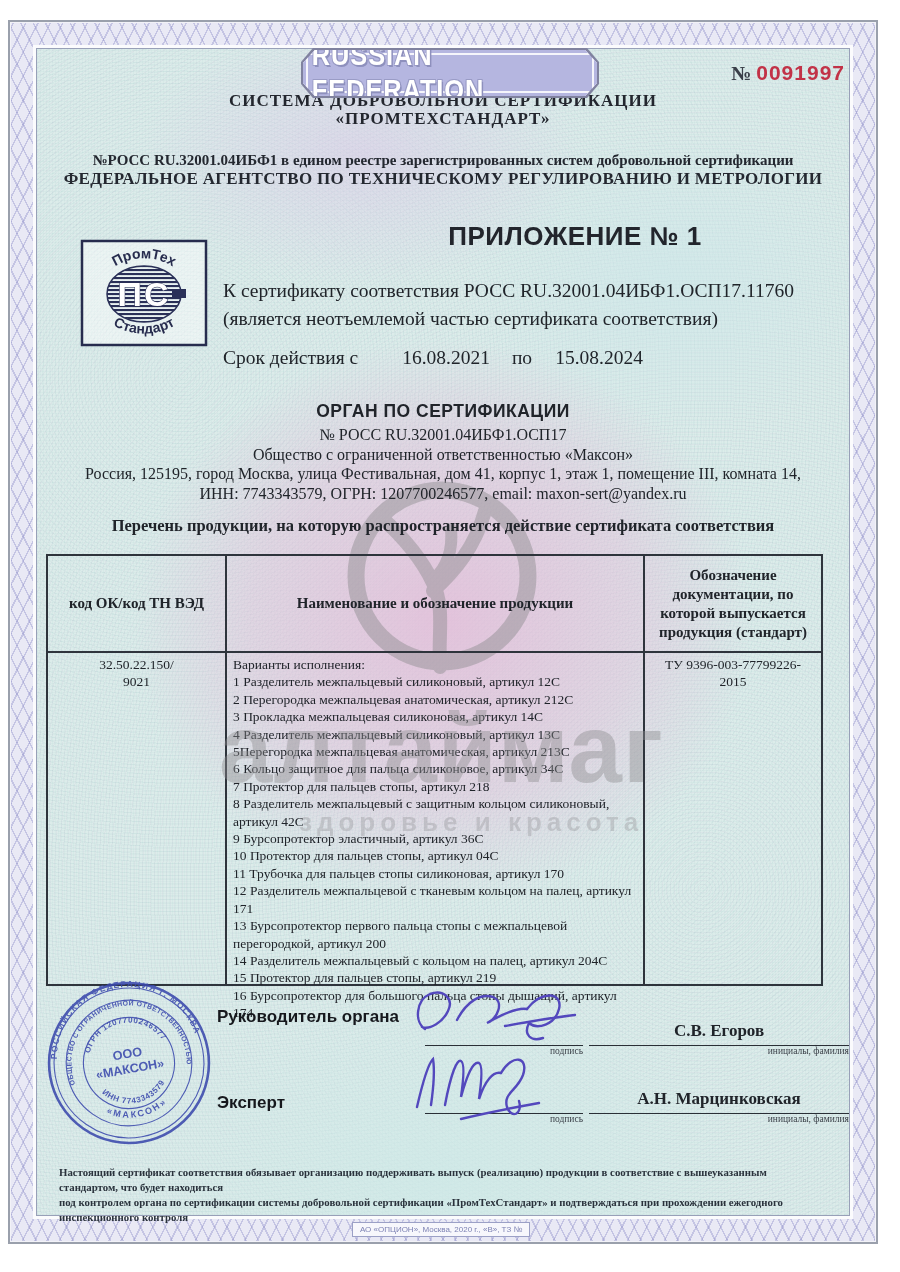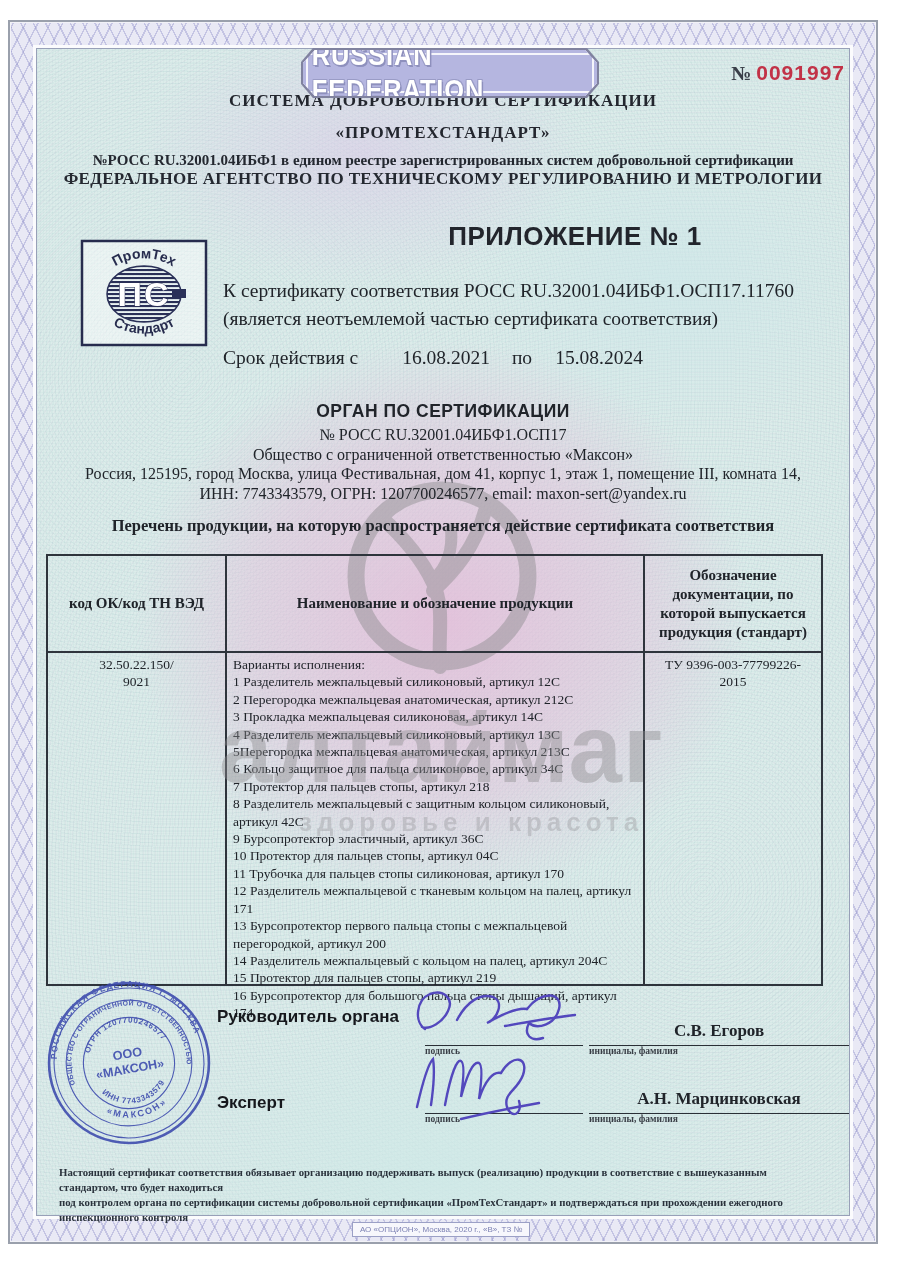--- a/index.html
+++ b/index.html
@@ -76,21 +76,21 @@
     display:grid; grid-template-columns:179px 418px 176px; grid-template-rows:97px 333px; }
   .ptable > div { border-right:2px solid #2e343c; border-bottom:2px solid #2e343c; }
   .ptable > div:nth-child(3n) { border-right:none; }
   .ptable > div:nth-child(n+4) { border-bottom:none; }
   .th { font-weight:bold; font-size:15px; line-height:19px; display:flex; align-items:center; justify-content:center; text-align:center; padding:2px 6px; }
   .td { font-size:13.5px; line-height:17.4px; padding:3px 4px 0 6px; }
   .td.center { text-align:center; padding-left:2px; padding-right:2px; }
 
   
   .sig-label { position:absolute; font-family:"Liberation Sans", sans-serif; font-weight:bold; font-size:17px; color:#16181d; }
-  .sig-line { position:absolute; border-top:1.5px solid #2a2f36; text-align:left;font-weight:bold; }
+  .sig-line { position:absolute; border-top:1.5px solid #2a2f36; text-align:right; }
   .sig-line .cap { font-size:9.5px; color:#3a3f47; }
   .sig-name { position:absolute; text-align:center; font-size:17px;font-weight:bold; }
   .sig-svg { position:absolute; z-index:4; }
 
   
   .stamp { position:absolute; left:6px; top:928px; z-index:3; opacity:.88; transform:rotate(-10deg); }
 
   
   .wm-brand { left:182px; top:645px; font-family:"Liberation Sans", sans-serif; font-weight:bold;
     font-size:96px; color:#8d8d8f; opacity:.42; letter-spacing:1px; z-index:3; }
@@ -124,21 +124,21 @@
         </svg>
         <div class="wm wm-brand">алтаймаг</div>
         <div class="wm wm-brand-sub">здоровье и красота</div>
 
         <div class="content cert-number">
           <span class="nsign">№</span>
           <span class="nval">0091997</span>
         </div>
 
         <div class="content t-center sys-title" style="top:42px;">СИСТЕМА ДОБРОВОЛЬНОЙ СЕРТИФИКАЦИИ</div>
-        <div class="content t-center sys-title" style="top:74px;">«ПРОМТЕХСТАНДАРТ»</div>
+        <div class="content t-center sys-title" style="top:60px;">«ПРОМТЕХСТАНДАРТ»</div>
         <div class="content t-center registry-note" style="top:103px;">№РОСС RU.32001.04ИБФ1 в едином реестре зарегистрированных систем добровольной сертификации</div>
         <div class="content t-center agency" style="top:120px;">ФЕДЕРАЛЬНОЕ АГЕНТСТВО ПО ТЕХНИЧЕСКОМУ РЕГУЛИРОВАНИЮ И МЕТРОЛОГИИ</div>
         <div class="content t-center annex" style="top:172px;">ПРИЛОЖЕНИЕ № 1</div>
 
         <svg class="content logo" width="130" height="112" viewBox="0 0 130 112">
           <defs>
             <pattern id="lst" width="4" height="4" patternUnits="userSpaceOnUse">
               <rect width="4" height="2.1" fill="#2a3058"></rect>
             </pattern>
             <path id="lg-top" d="M 22 46 A 45 35 0 0 1 108 46"></path>

